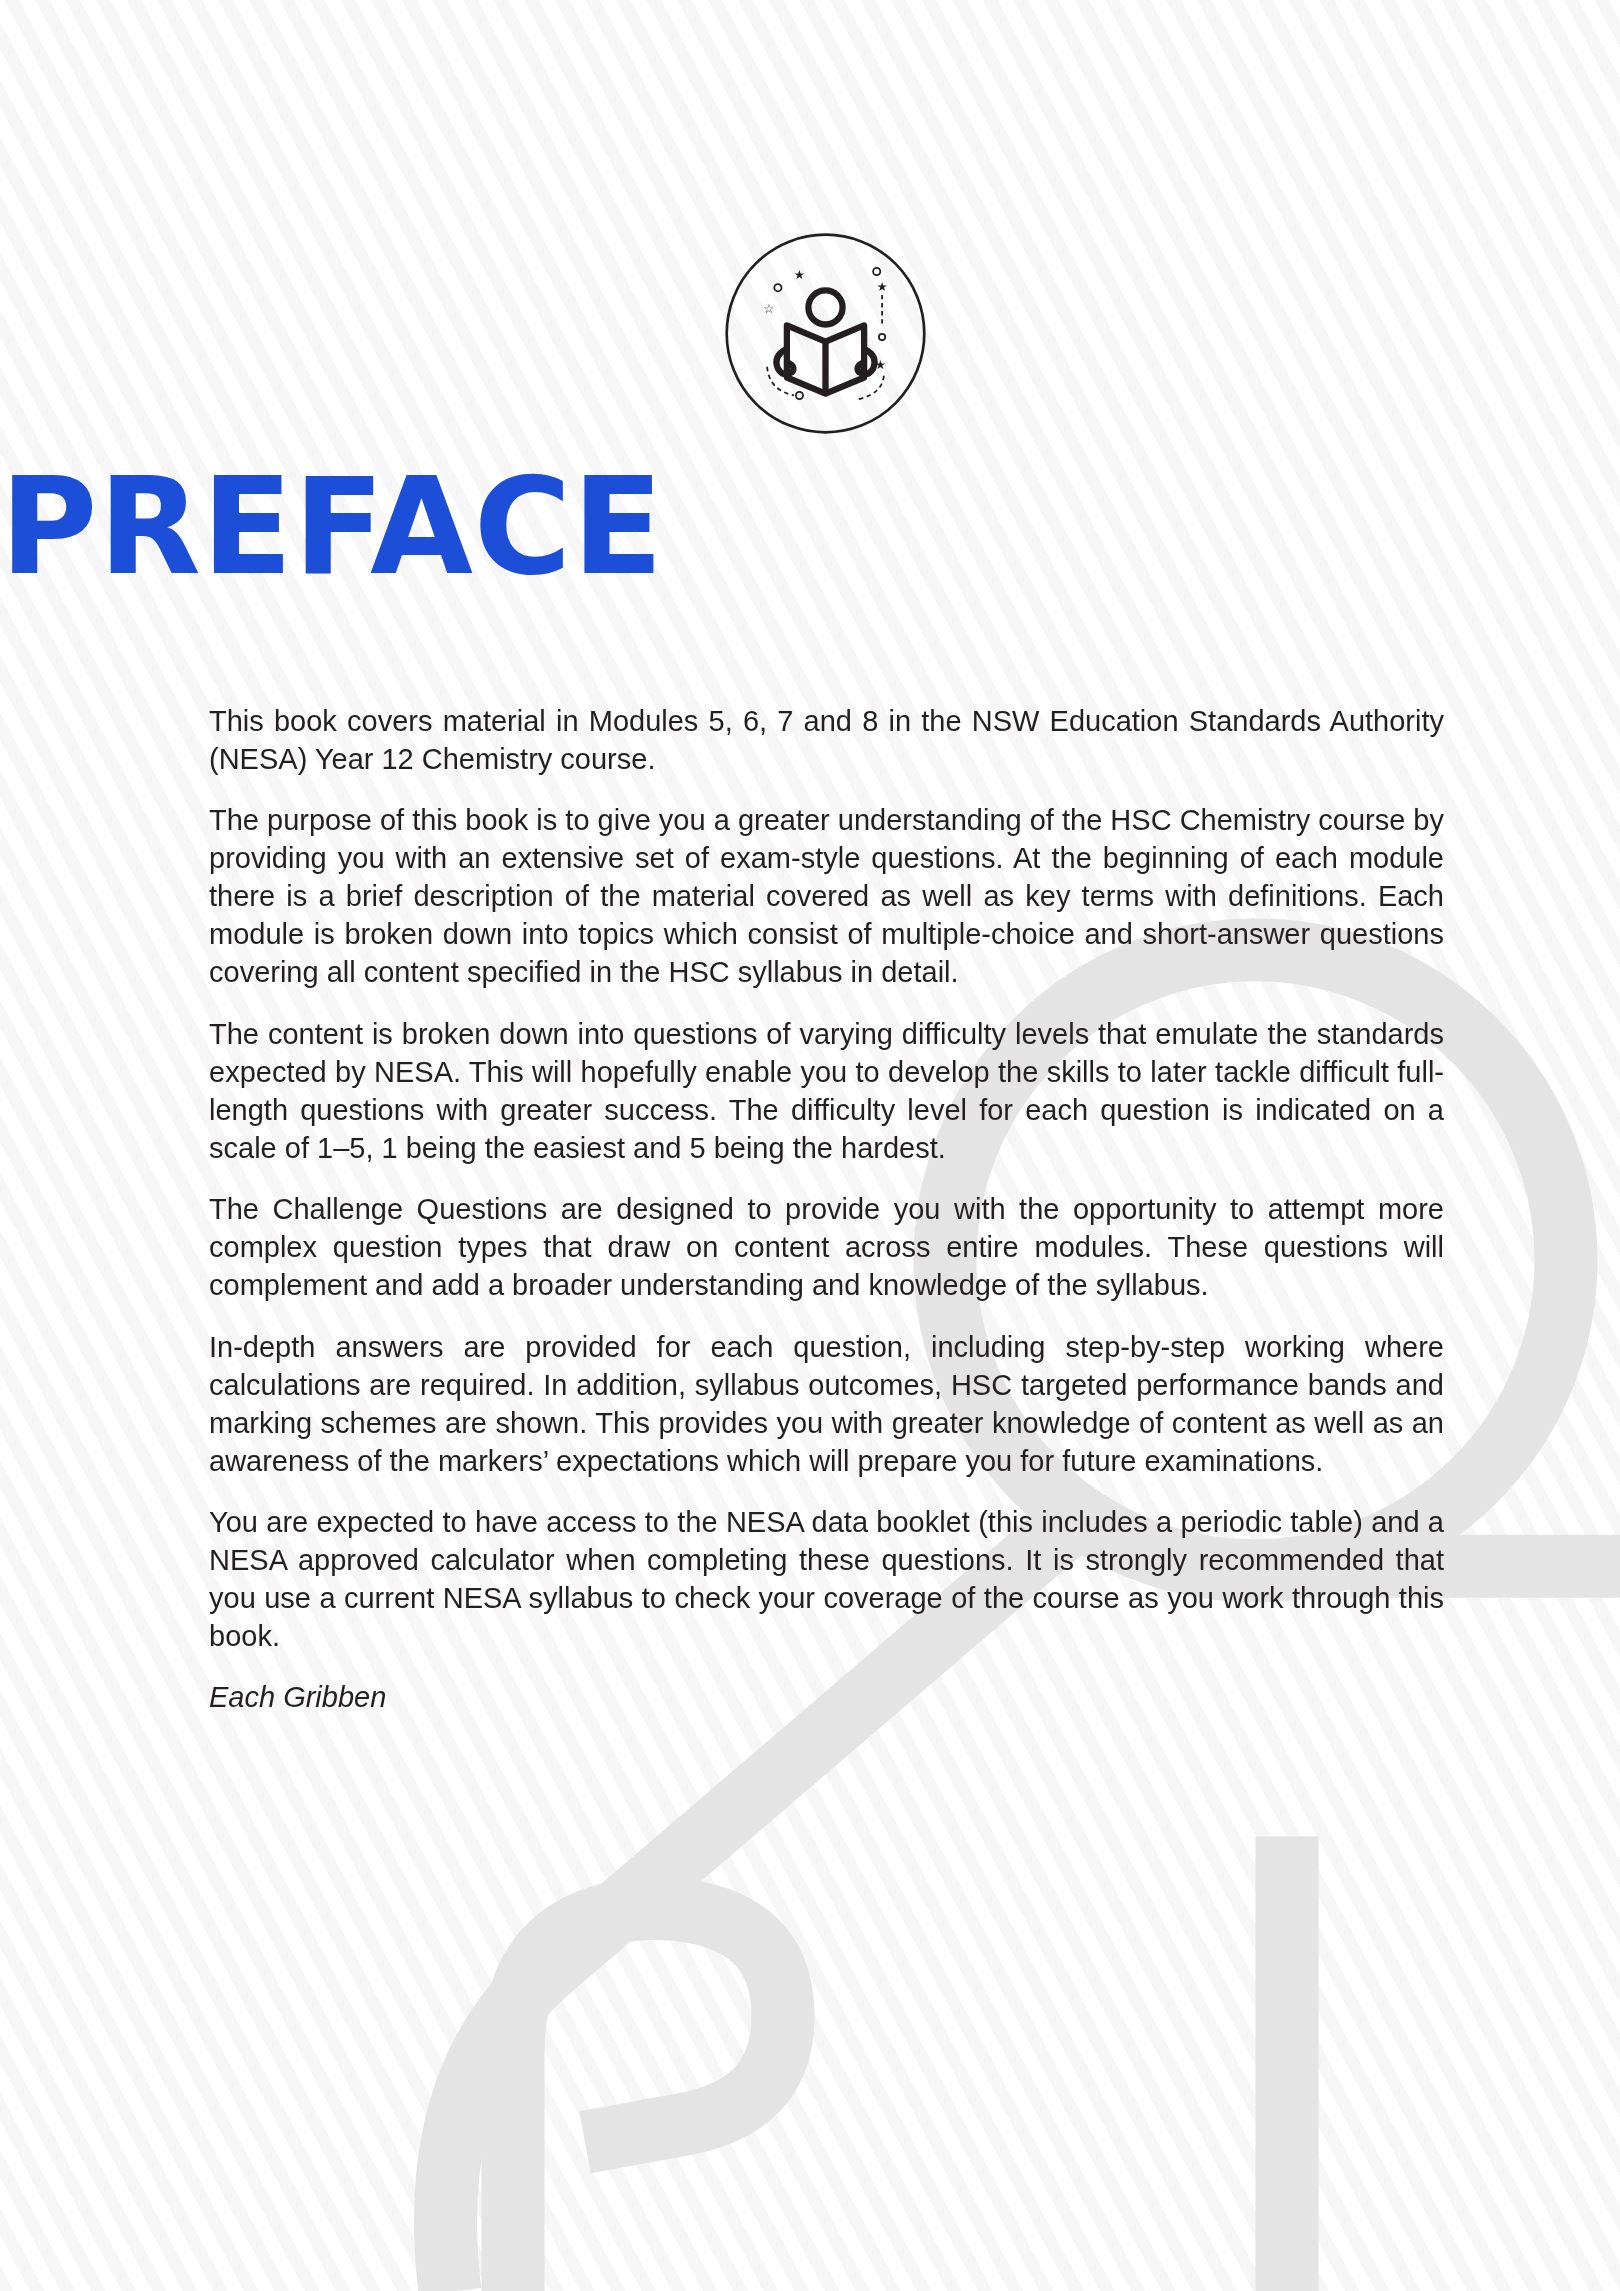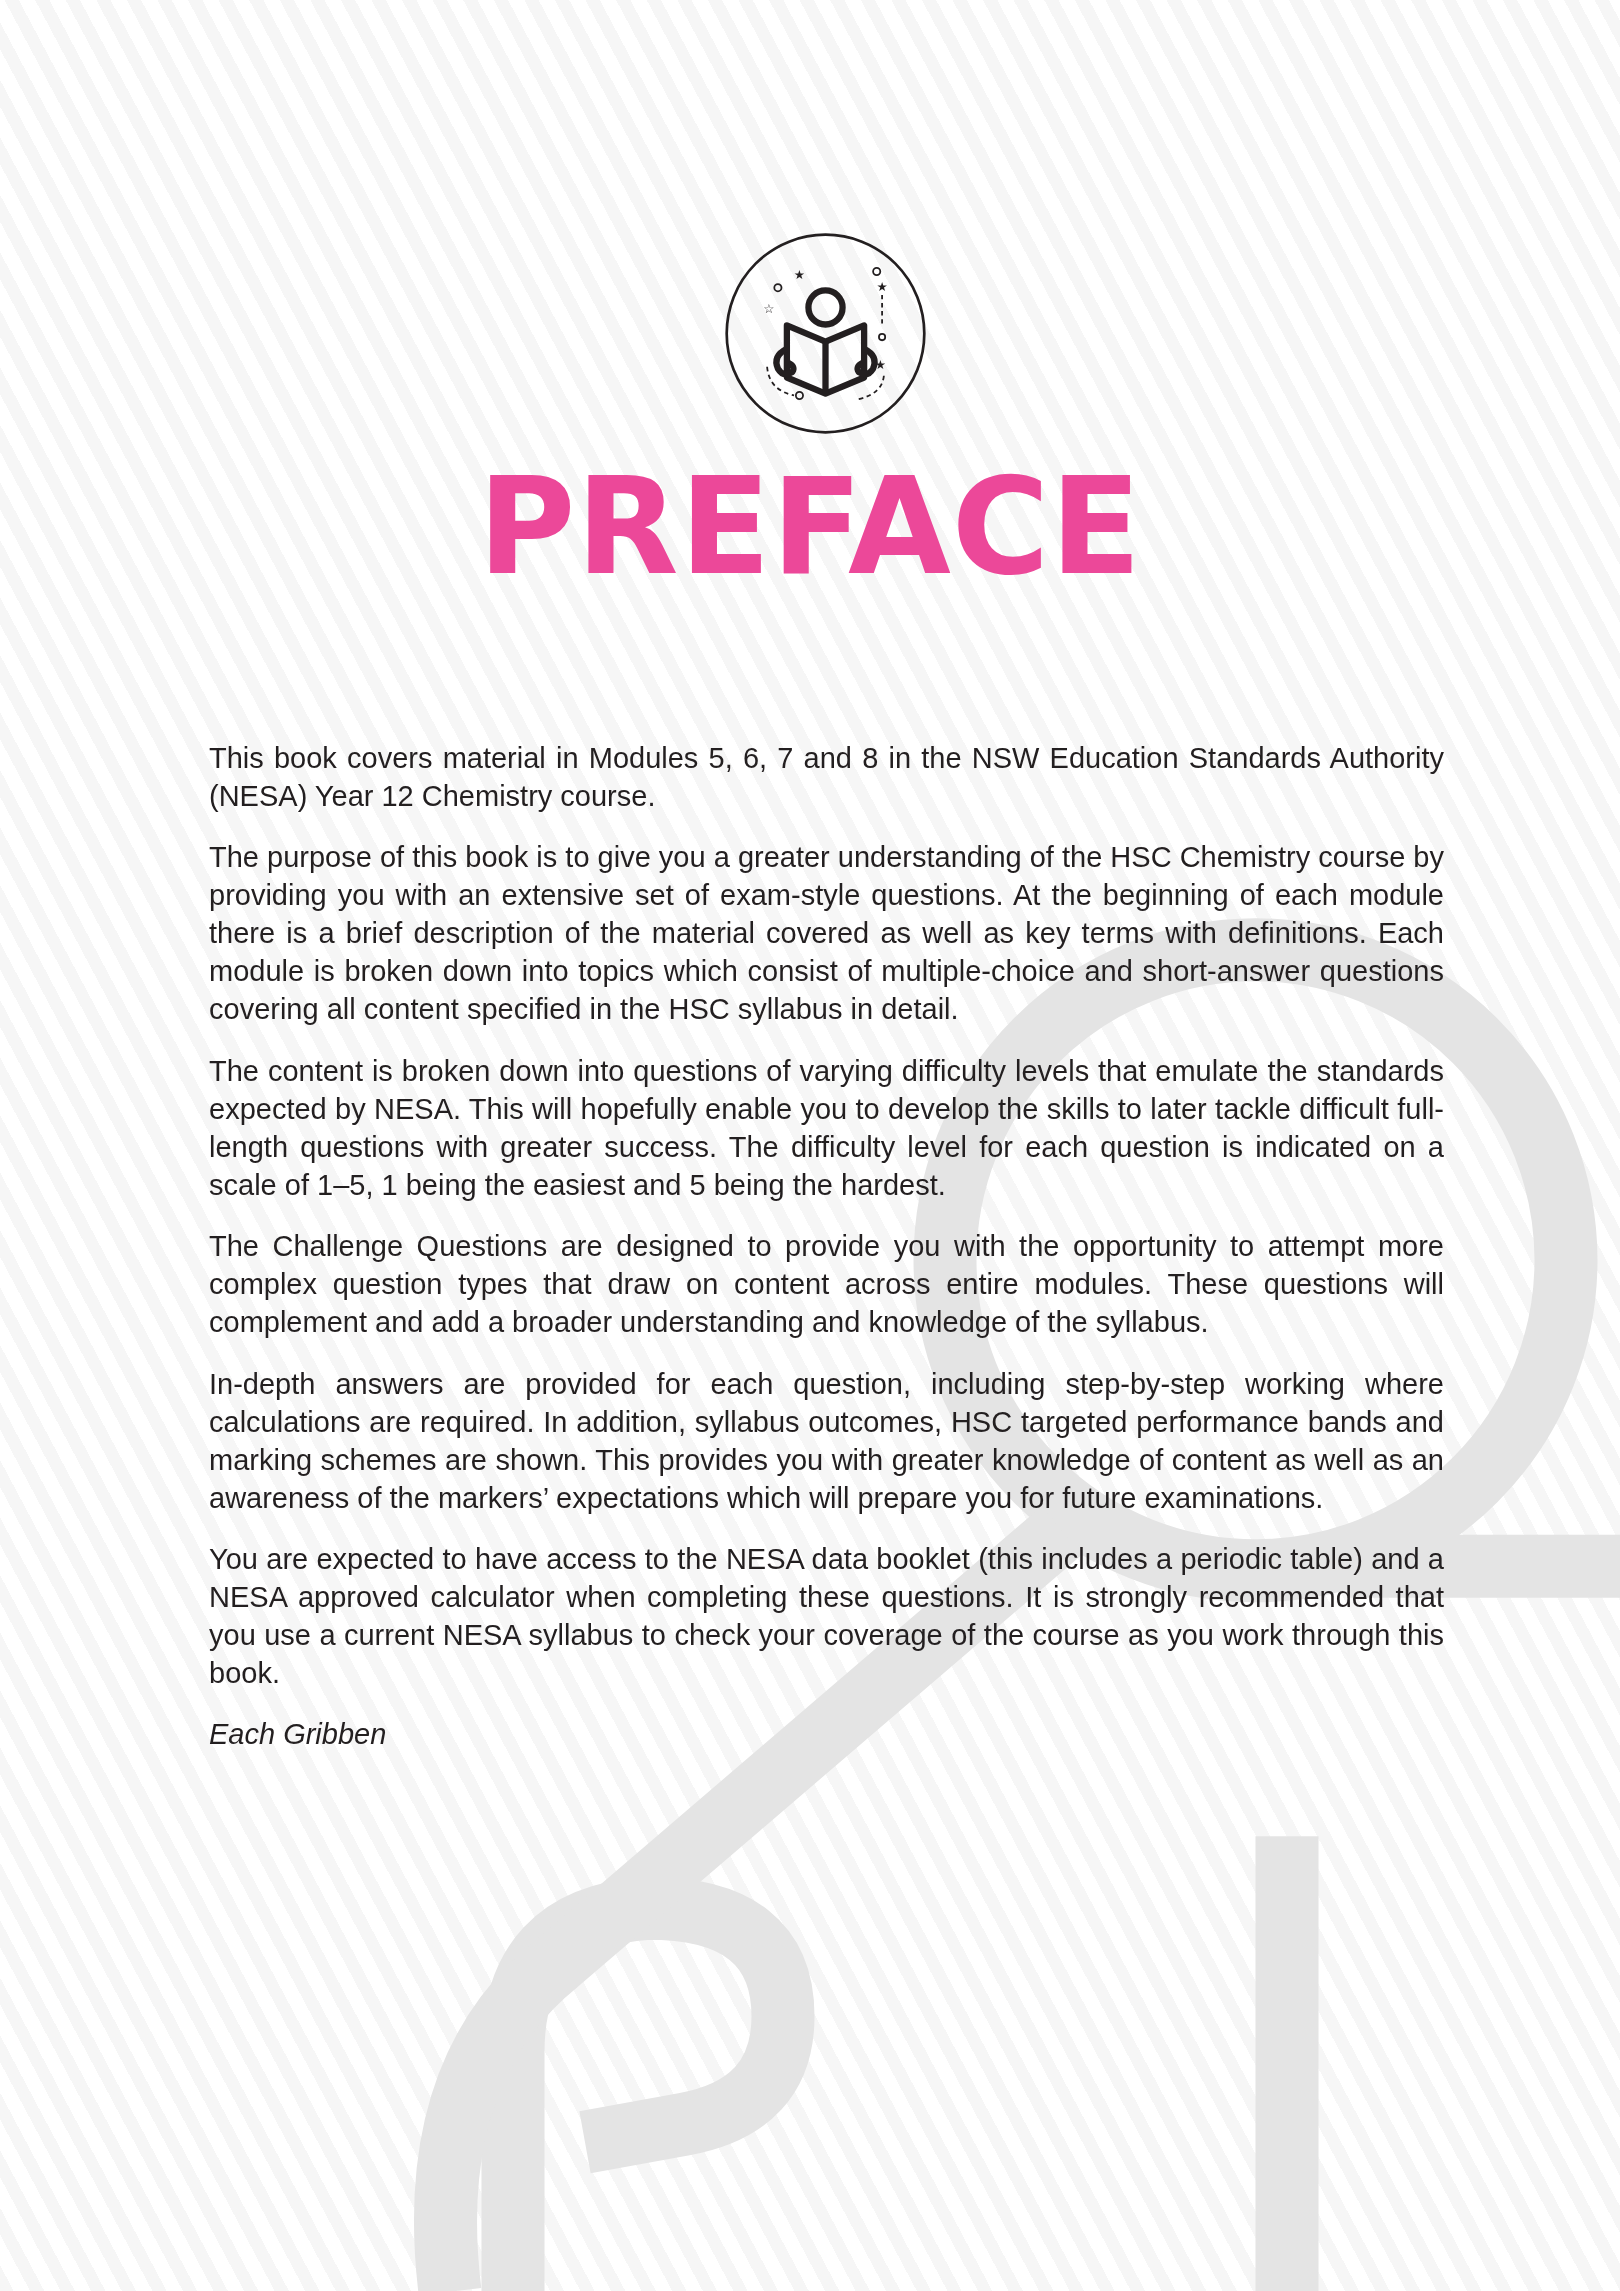--- a/index.html
+++ b/index.html
@@ -14,26 +14,26 @@
     background:
       repeating-linear-gradient(62deg, rgba(0,0,0,0.035) 0 12.6px, transparent 12.6px 27px),
       repeating-linear-gradient(-28deg, rgba(255,255,255,0.55) 0 9px, transparent 9px 41px);
   }
   .watermark { position:absolute; inset:0; }
   .emblem {
     position:absolute; left:724px; top:232px; width:203px; height:203px;
   }
   .title {
     position:absolute; left:0; right:0; top:450px;
-    text-align:center; font-size:133px; font-weight:bold;
-    letter-spacing:0.9px; color:#ec4899;
+    font-size:133px; font-weight:bold;
+    letter-spacing:0.9px; color:#1d4ed8;
     font-family:"DejaVu Sans", sans-serif;
   }
   .body-text {
-    position:absolute; left:209px; width:1235px; top:739px;
+    position:absolute; left:209px; width:1235px; top:702px;
     font-size:29px; line-height:38px;
     font-family:"Liberation Sans", sans-serif;
   }
   .body-text p {
     margin:0 0 23.4px 0; text-align:justify; text-align-last:left;
   }
   .signature { font-style:italic; }
 </style>
 </head>
 <body>

